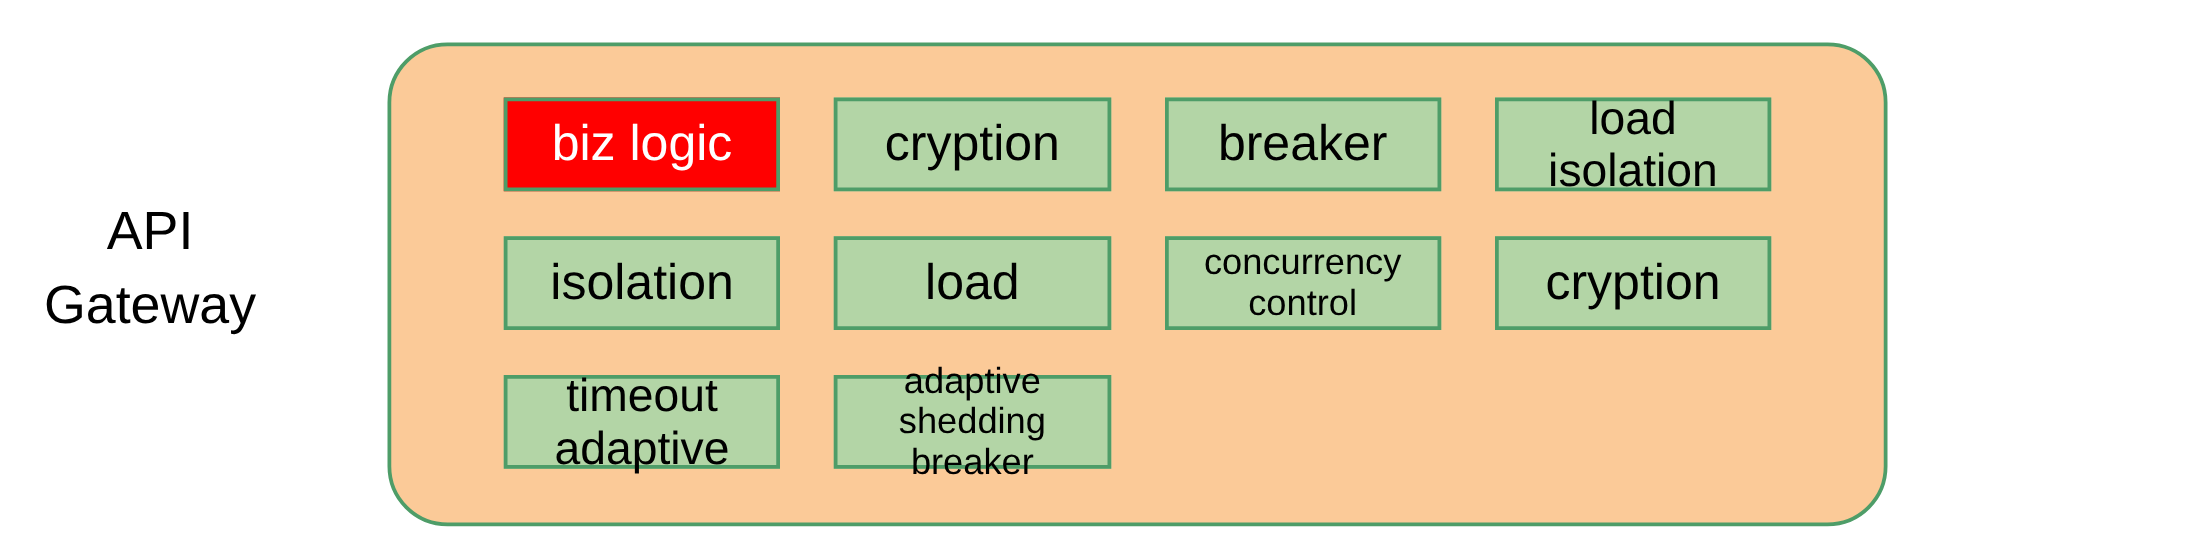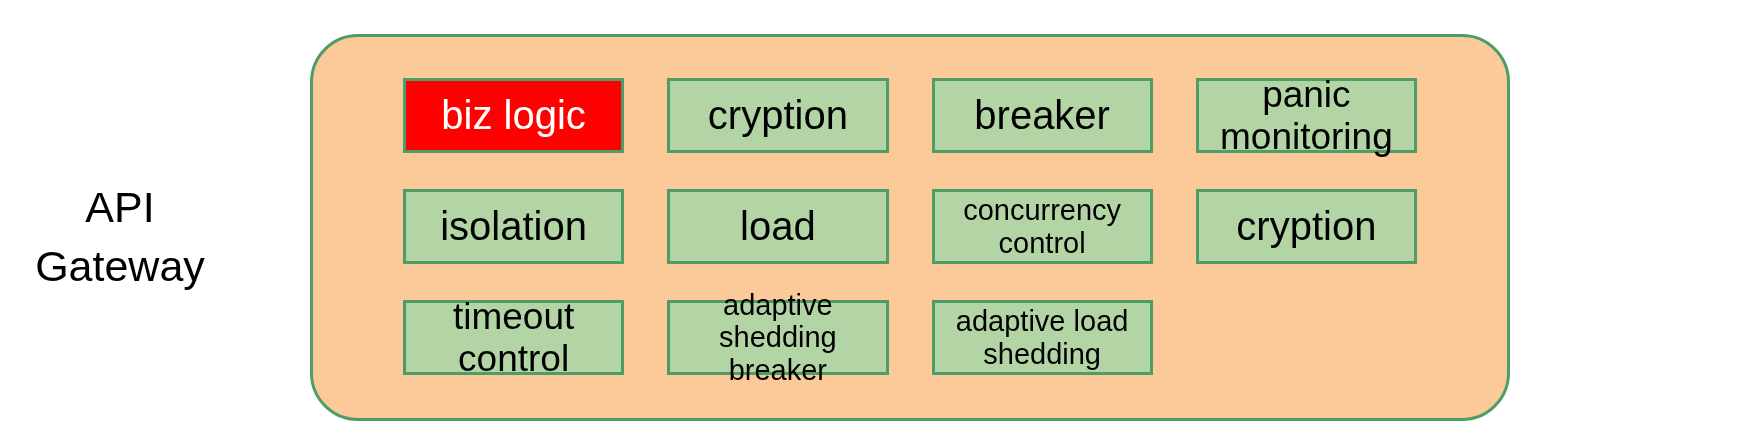--- a/index.html
+++ b/index.html
@@ -13,21 +13,21 @@
     width: 1758px;
     height: 436px;
     background: #ffffff;
     overflow: hidden;
   }
 
   
   .side-label {
     position: absolute;
     left: 0;
-    top: 178px;
+    top: 156px;
     width: 240px;
     text-align: center;
     font-size: 43px;
     line-height: 1.37;
     color: var(--text, #000);
     white-space: pre-line;
   }
 
   
   .gateway {
@@ -85,42 +85,38 @@
       <span class="box-label">biz logic</span>
     </div>
     <div class="gw-box fs-lg">
       <span class="box-label">cryption</span>
     </div>
     <div class="gw-box fs-lg">
       <span class="box-label">breaker</span>
     </div>
 
     <div class="gw-box fs-md">
-      <span class="box-label">panic monitoring</span>
+      <span class="box-label">load isolation</span>
     </div>
     <div class="gw-box fs-lg">
       <span class="box-label">isolation</span>
     </div>
     <div class="gw-box fs-lg">
       <span class="box-label">load</span>
     </div>
     <div class="gw-box fs-sm">
       <span class="box-label">concurrency
 control</span>
     </div>
 
     <div class="gw-box fs-lg">
       <span class="box-label">cryption</span>
     </div>
     <div class="gw-box fs-md">
-      <span class="box-label">timeout control</span>
+      <span class="box-label">timeout adaptive</span>
     </div>
     <div class="gw-box fs-sm">
       <span class="box-label">adaptive shedding
 breaker</span>
-    </div>
-    <div class="gw-box fs-sm">
-      <span class="box-label">adaptive load
-shedding</span>
     </div>
 
   </div>
 </div>
 
 </body></html>

